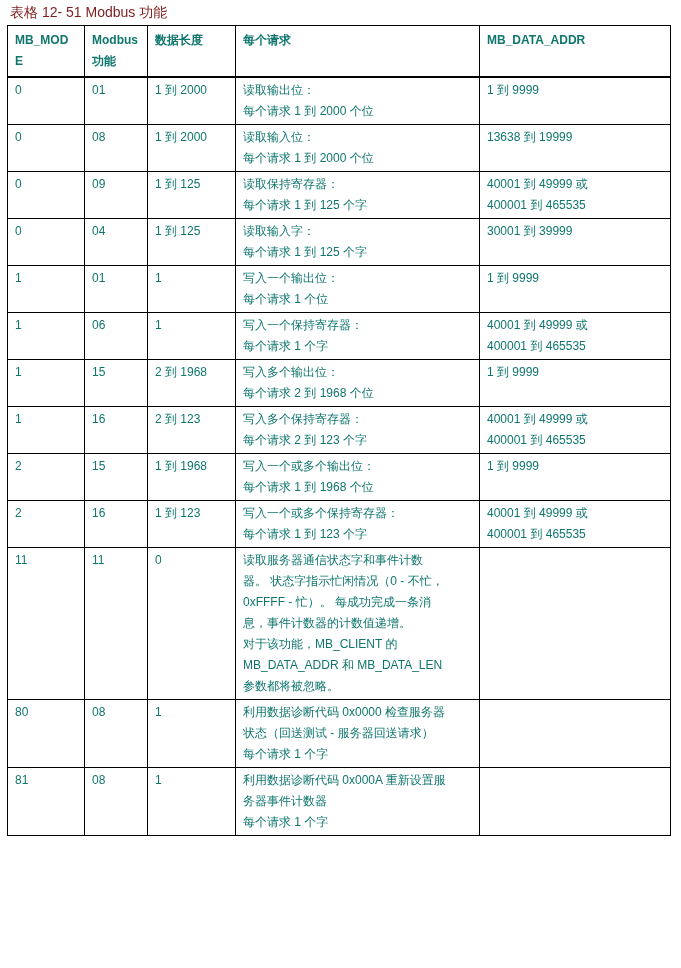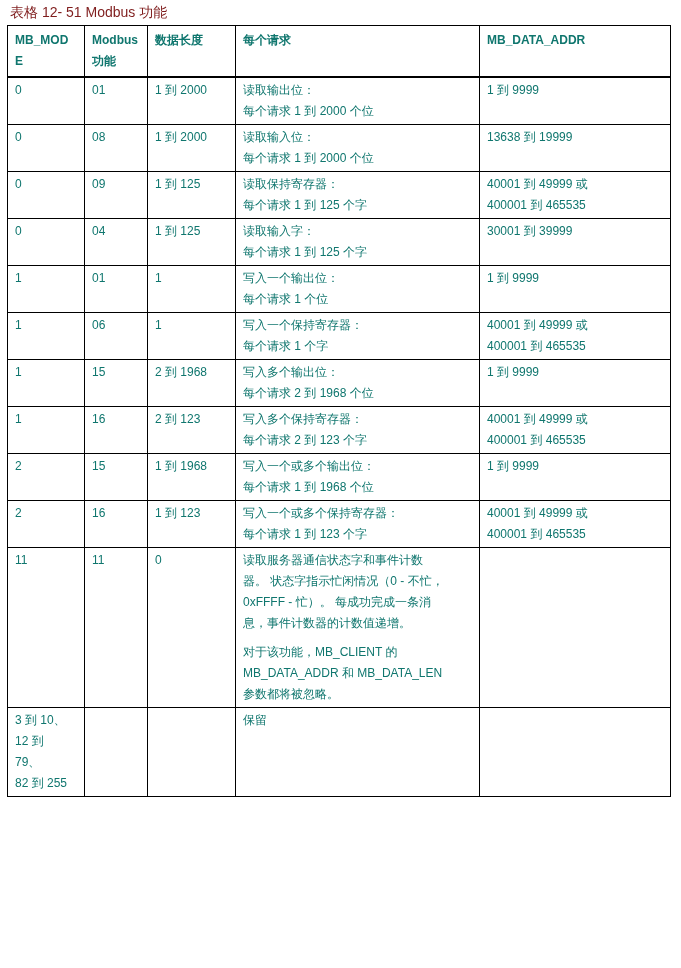--- a/index.html
+++ b/index.html
@@ -49,21 +49,20 @@
     font-weight: bold;
     border-bottom: 2px solid #000000;
     padding-top: 4px;
     padding-bottom: 4px;
     overflow-wrap: anywhere;
   }
   table.modbus td p {
     margin: 0;
   }
   table.modbus td p + p {
-    margin-top: 8px;
   }
 </style>
 </head>
 <body>
 
 <div class="page">
   <div class="caption">表格 12- 51 Modbus 功能</div>
 
   <table class="modbus">
     <colgroup>
@@ -177,23 +176,34 @@
           <td>11</td>
           <td>11</td>
           <td>0</td>
           <td>
             <p>读取服务器通信状态字和事件计数<br>器。 状态字指示忙闲情况（0 - 不忙，<br>0xFFFF - 忙）。 每成功完成一条消<br>息，事件计数器的计数值递增。</p>
             <p>对于该功能，MB_CLIENT 的<br>MB_DATA_ADDR 和 MB_DATA_LEN<br>参数都将被忽略。</p>
           </td>
           <td></td>
         </tr>
         <tr>
-          <td>3 到 10、<br>12 到<br>79、<br>82 到 255</td>
+          <td>80</td>
+          <td>08</td>
+          <td>1</td>
+          <td>
+            <p>利用数据诊断代码 0x0000 检查服务器<br>状态（回送测试 - 服务器回送请求）</p>
+            <p>每个请求 1 个字</p>
+          </td>
           <td></td>
-          <td></td>
-          <td>
-            <p>保留</p>
+        </tr>
+        <tr>
+          <td>81</td>
+          <td>08</td>
+          <td>1</td>
+          <td>
+            <p>利用数据诊断代码 0x000A 重新设置服<br>务器事件计数器</p>
+            <p>每个请求 1 个字</p>
           </td>
           <td></td>
         </tr>
       </tbody>
   </table>
 </div>
 
 </body></html>

